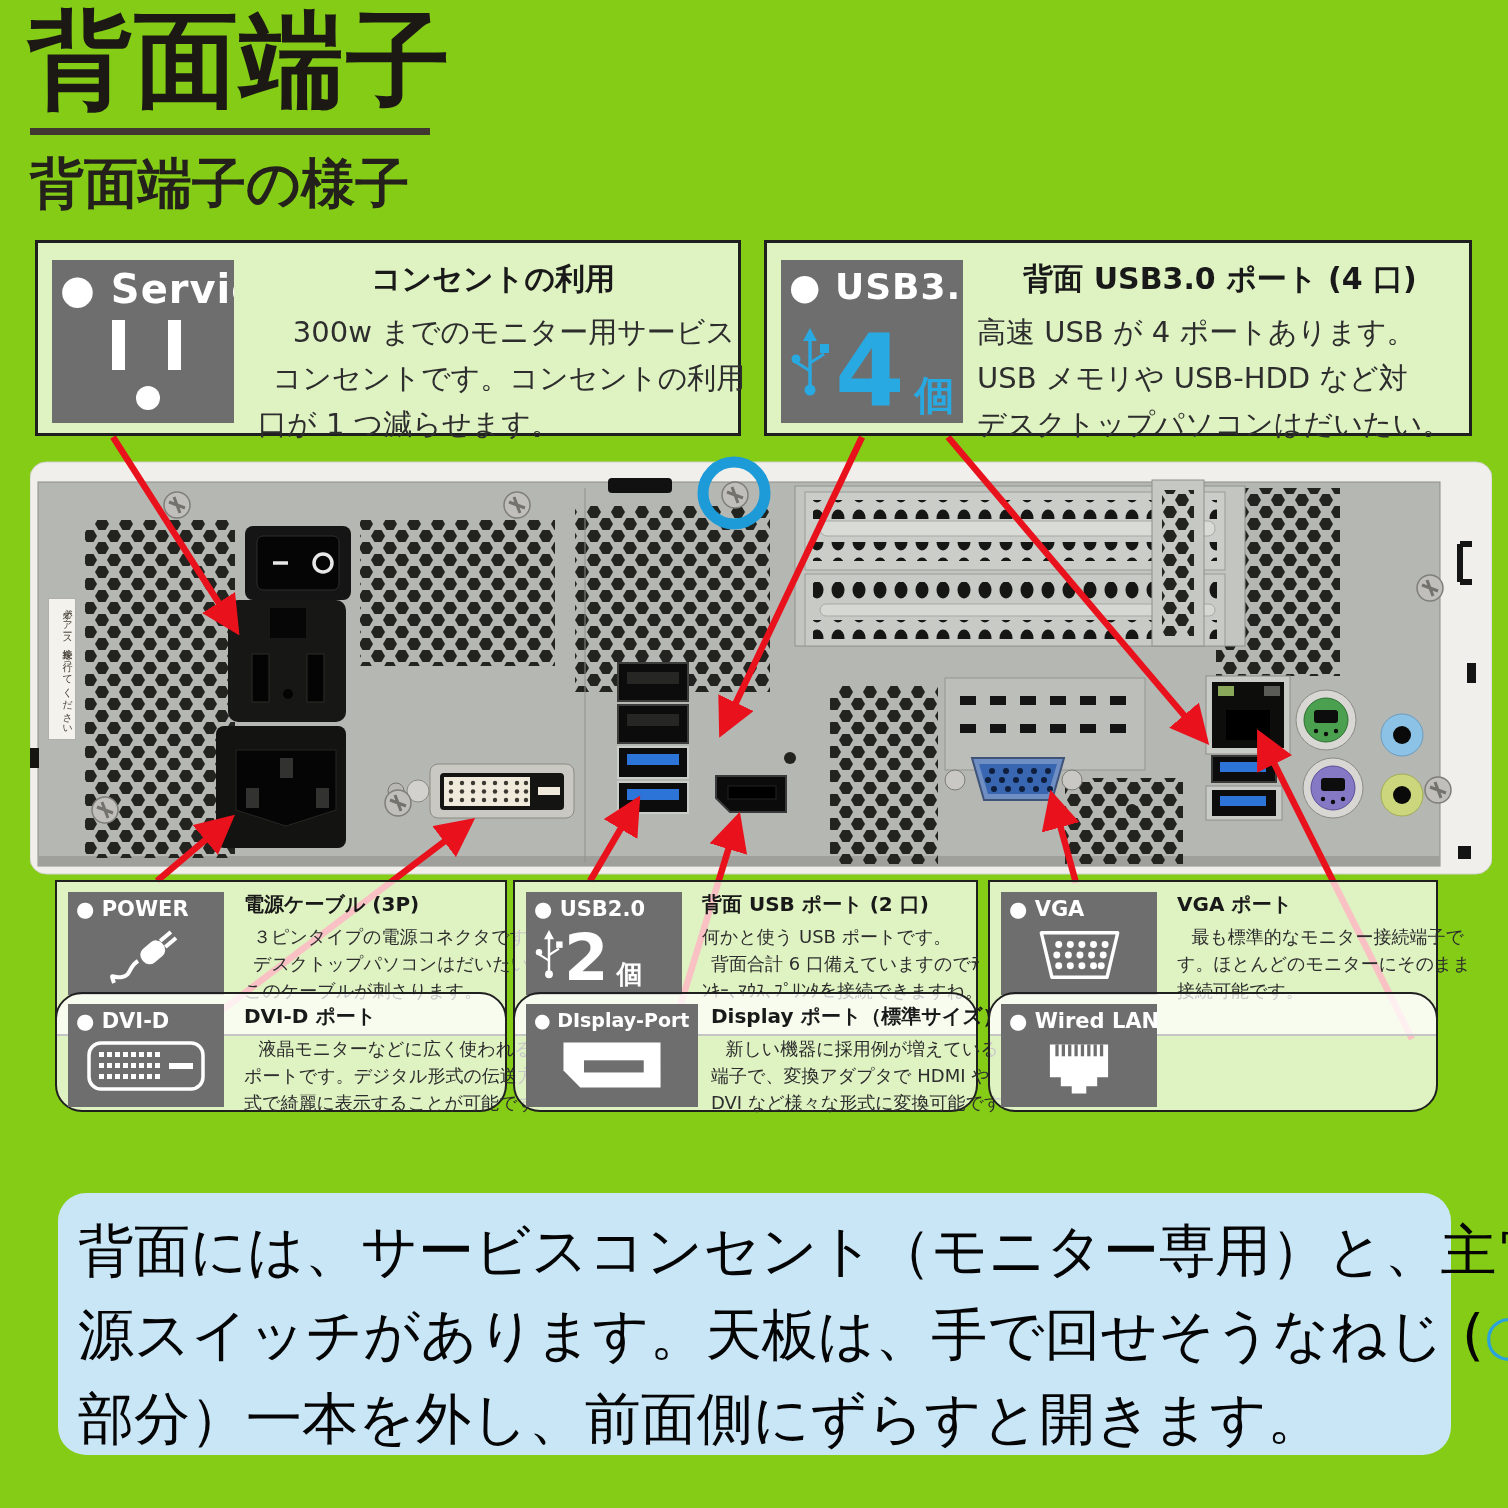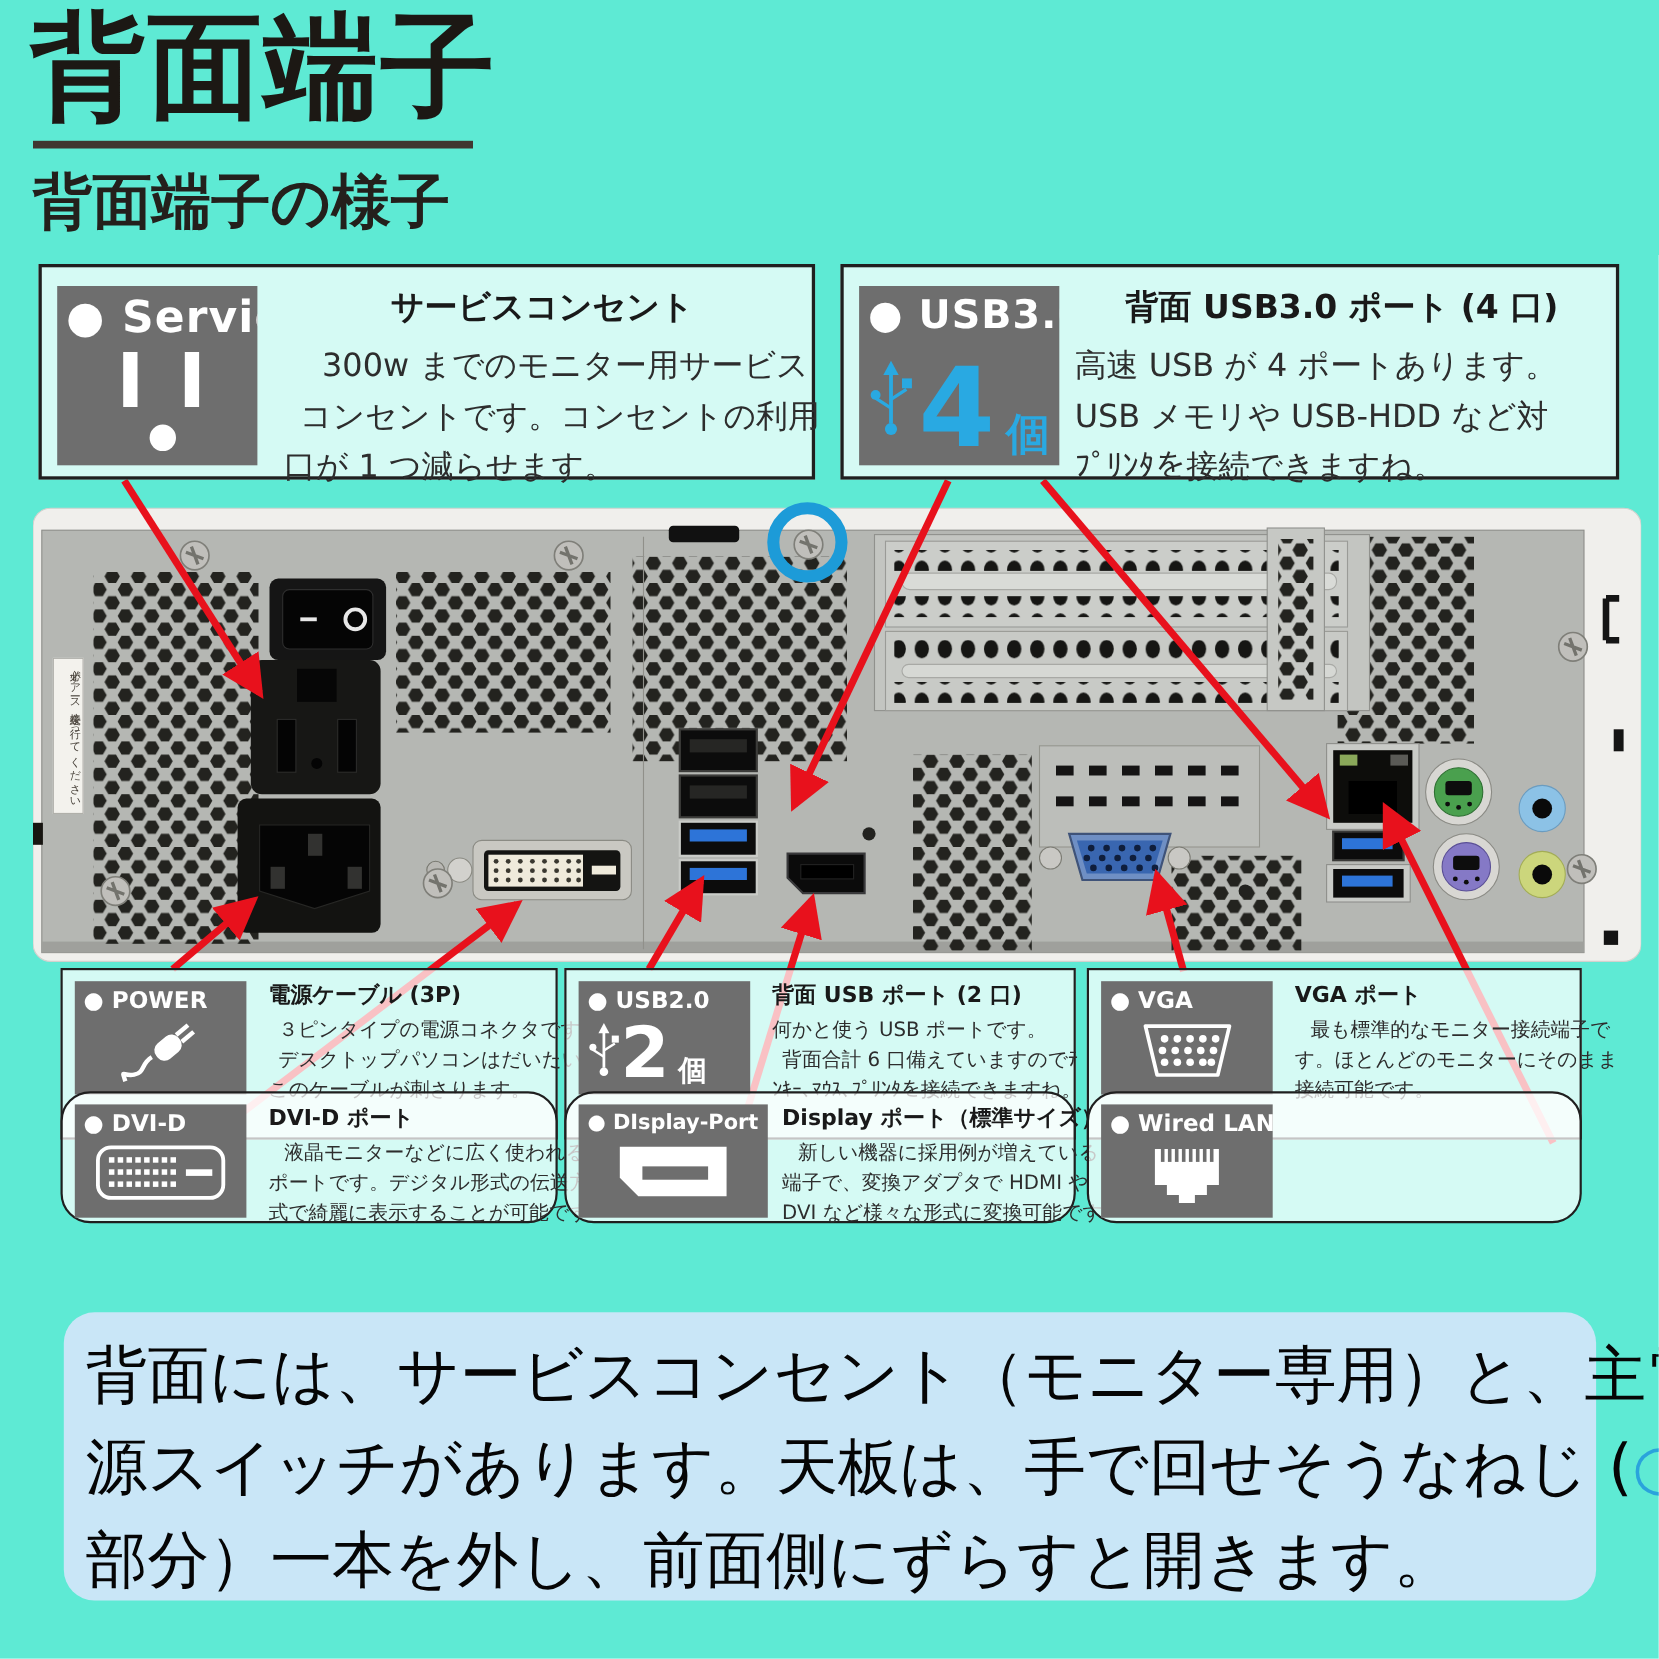--- a/index.html
+++ b/index.html
@@ -1,16 +1,16 @@
 <!DOCTYPE html>
 <html><head>
 <meta charset="utf-8">
 <style>
   html,body{margin:0;padding:0;background:#fff;}
-  .page{position:relative;width:1508px;height:1508px;background:#5eead4;overflow:hidden;
+  .page{position:relative;width:1508px;height:1508px;background:#84cc16;overflow:hidden;
         font-family:"DejaVu Sans","Liberation Sans",sans-serif;}
   
   .title{position:absolute;left:28px;top:-8px;font-size:104px;font-weight:800;color:#1c1814;letter-spacing:2px;}
   .title-underline{position:absolute;left:30px;top:128px;width:400px;height:7px;background:#403731;}
   .subtitle{position:absolute;left:30px;top:148px;font-size:54px;font-weight:600;color:#24201c;text-align:center;}
   
   .photo-wrap{position:absolute;left:30px;top:458px;width:1462px;height:420px;z-index:1;}
   .sticker{position:absolute;left:18px;top:140px;width:28px;height:142px;background:#f3f2ed;
            border:1px solid #b0b0aa;color:#474139;font-size:10px;line-height:13px;
            writing-mode:vertical-rl;text-orientation:upright;letter-spacing:1px;padding:2px 1px;box-sizing:border-box;}
@@ -315,21 +315,21 @@
   <div class="callout b-service">
     <div class="chip chip-big">
       <div class="chip-label chip-service-label">● Service</div>
       <svg class="chip-icon-outlet" width="170" height="100" viewBox="0 0 170 100">
         <rect x="52" y="4" width="13" height="50" fill="#fff"></rect>
         <rect x="108" y="4" width="13" height="50" fill="#fff"></rect>
         <circle cx="88" cy="82" r="12" fill="#fff"></circle>
       </svg>
     </div>
     <div class="ctext1">
-      <div class="c-head1">サービスコンセント</div>
+      <div class="c-head1">コンセントの利用</div>
       <div class="c-line1 ind-lg">300w までのモニター用サービス</div>
       <div class="c-line1 ind-sm">コンセントです。コンセントの利用</div>
       <div class="c-line1">口が 1 つ減らせます。</div>
     </div>
   </div>
 
   <div class="callout b-usb30">
     <div class="chip chip-big">
       <div class="chip-label">● USB3.0</div>
       <div class="count-row">
@@ -345,21 +345,21 @@
           </g>
         </svg>
         <div class="big-count">4</div>
         <div class="count-unit">個</div>
       </div>
     </div>
     <div class="ctext1">
       <div class="c-head1">背面 USB3.0 ポート (4 口)</div>
       <div class="c-line1">高速 USB が 4 ポートあります。</div>
       <div class="c-line1">USB メモリや USB-HDD など対</div>
-      <div class="c-line1">ﾌﾟﾘﾝﾀを接続できますね。</div>
+      <div class="c-line1">デスクトップパソコンはだいたい。</div>
     </div>
   </div>
 
   <div class="callout small r2 b-power">
     <div class="chip chip-s">
       <div class="chip-label">● POWER</div>
       <svg class="icon-center" width="84" height="62" viewBox="0 0 84 62">
         <g transform="rotate(-40 48 26)">
           <rect x="36" y="17" width="26" height="18" rx="8" fill="#fff"></rect>
           <line x1="62" y1="22" x2="76" y2="22" stroke="#fff" stroke-width="4"></line>

